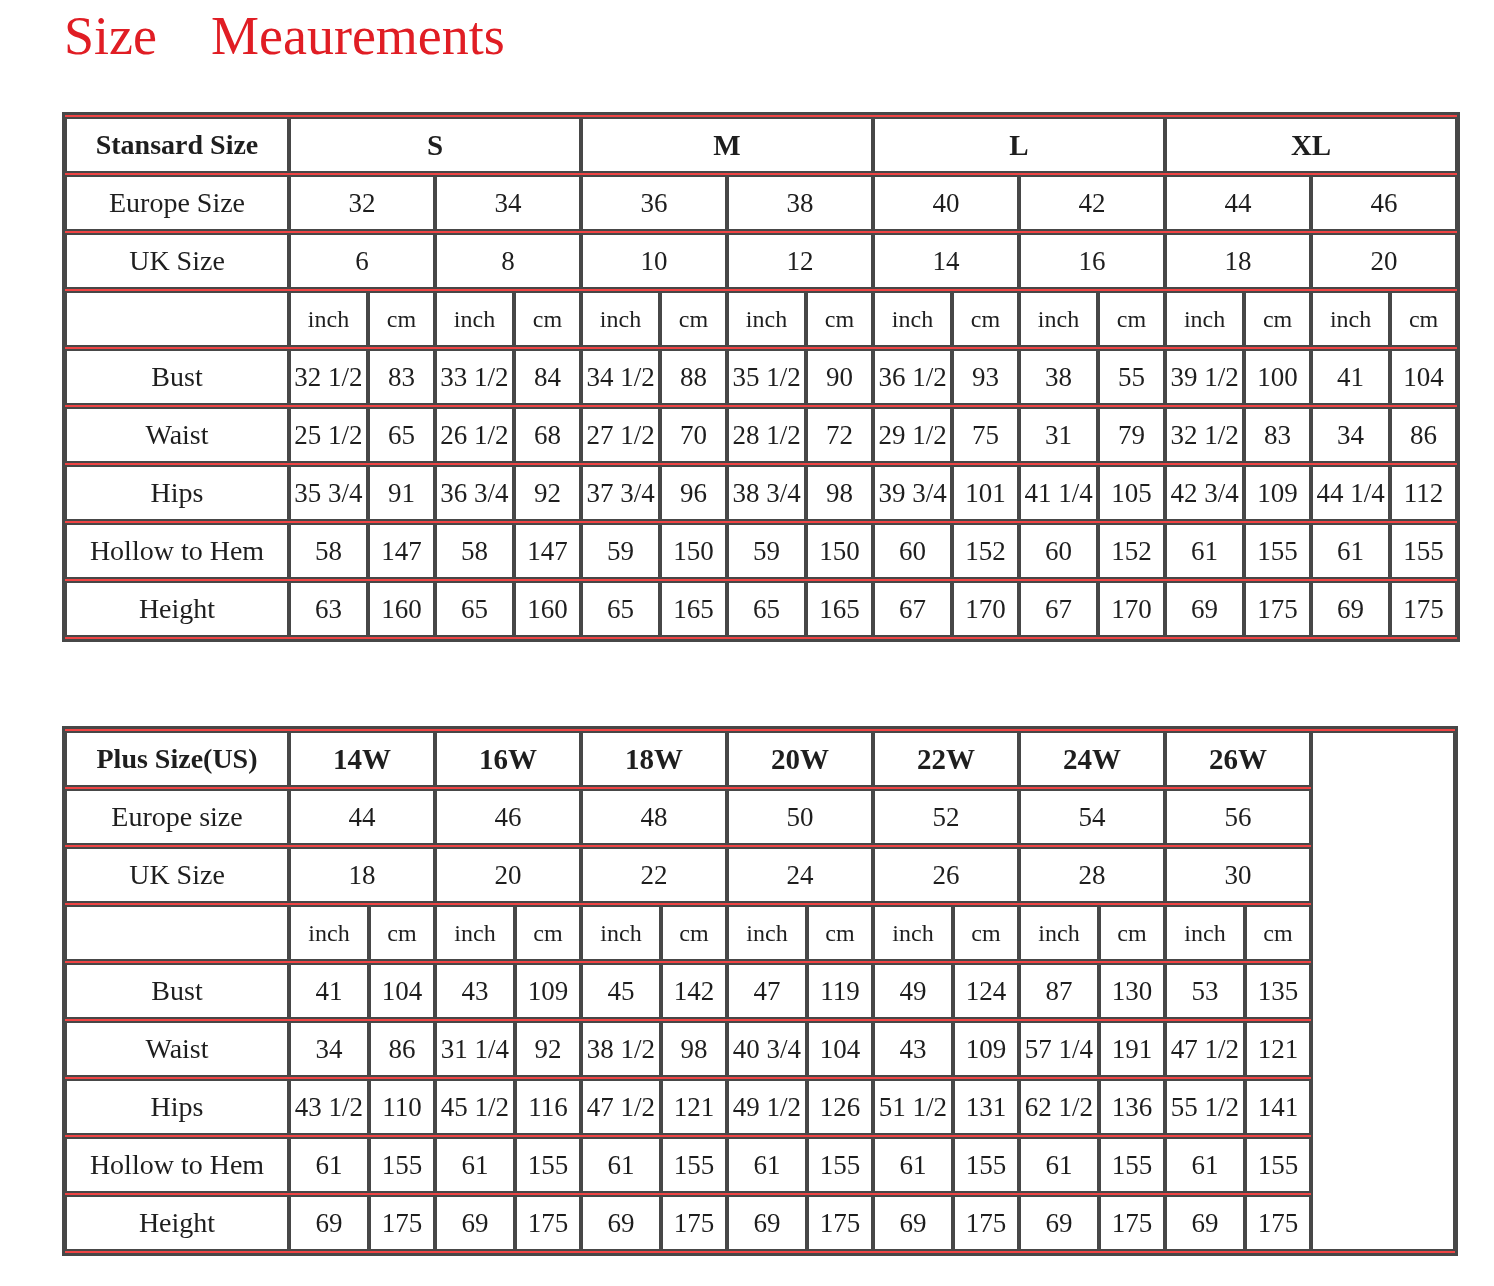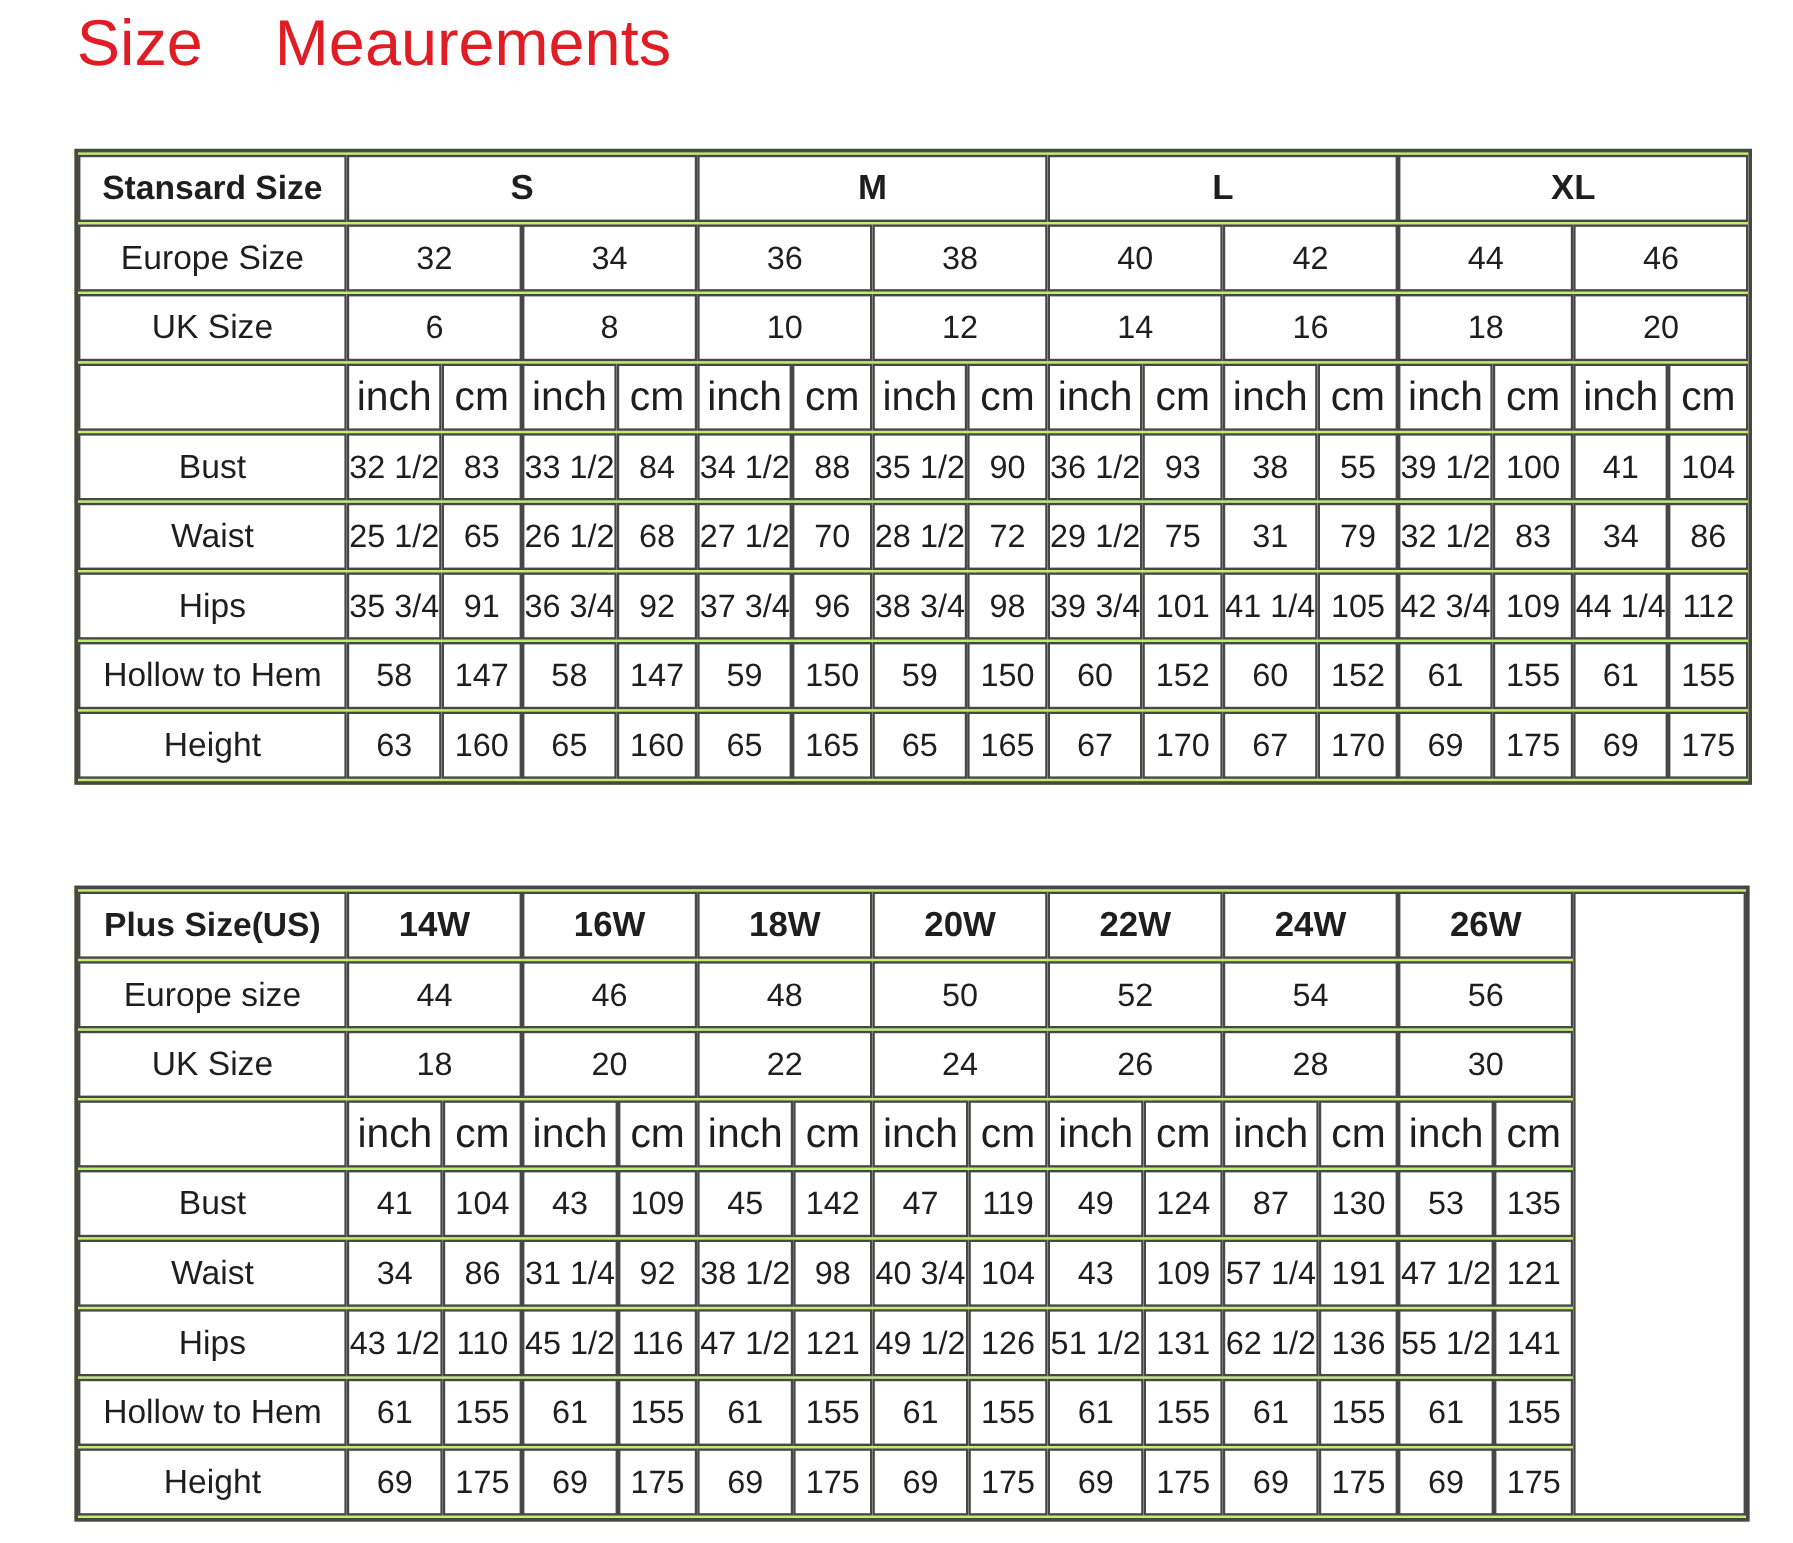--- a/index.html
+++ b/index.html
@@ -1,43 +1,42 @@
 <!DOCTYPE html>
 <html><head>
 <meta charset="utf-8">
 <style>
   html, body { margin: 0; padding: 0; background: #ffffff; }
   .page {
     position: relative;
     width: 1494px;
     height: 1286px;
     background: #ffffff;
-    font-family: Liberation Sans, sans-serif;
+    font-family: Liberation Serif, serif;
     overflow: hidden;
   }
   .title {
     position: absolute;
     left: 64px;
     top: 0px;
     margin: 0;
     font-size: 54px;
     line-height: 72px;
     font-weight: 400;
     color: #e01d24;
     white-space: pre;
   }
   table.size-table {
     position: absolute;
     left: 62px;
     border-collapse: separate;
     border-spacing: 0 2px;
     table-layout: fixed;
-    background: #bef264;
+    background: #ef4444;
     border: 3px solid #474747;
-    margin-top: 12px;
   }
   table.t1 { top: 112px; width: 1398px; }
   table.t2 { top: 726px; width: 1396px; }
 
   .t1 col.c-label { width: 224px; }
   .t1 col.c-inch  { width: 79px; }
   .t1 col.c-cm    { width: 67px; }
 
   .t2 col.c-label { width: 224px; }
   .t2 col.c-inch  { width: 80px; }
@@ -54,21 +53,21 @@
     height: 56px;
     font-size: 27px;
     color: #1e1e1e;
     white-space: nowrap;
     overflow: hidden;
   }
   td.bold { font-weight: 700; }
   td.group-head { font-weight: 700; font-size: 29px; }
   td.label { font-size: 28px; }
   td.num { font-size: 27px; }
-  td.unit { font-size: 34px; }
+  td.unit { font-size: 24px; }
   td.tail { background: #ffffff; }
 </style>
 </head>
 <body>
 
 <div class="page">
 
   <h1 class="title">Size    Meaurements</h1>
 
   <table class="size-table t1">

